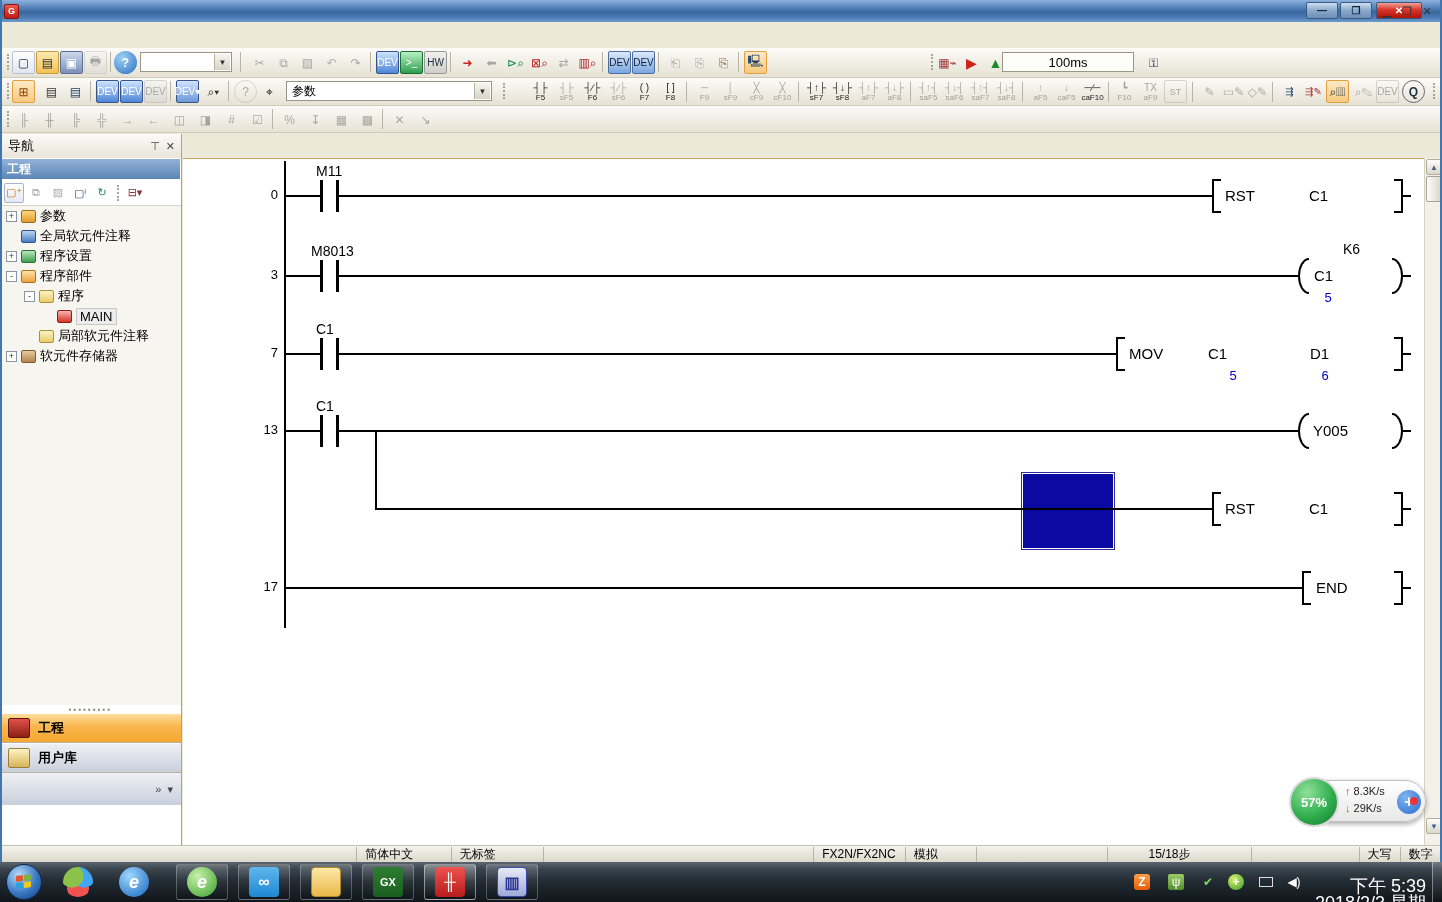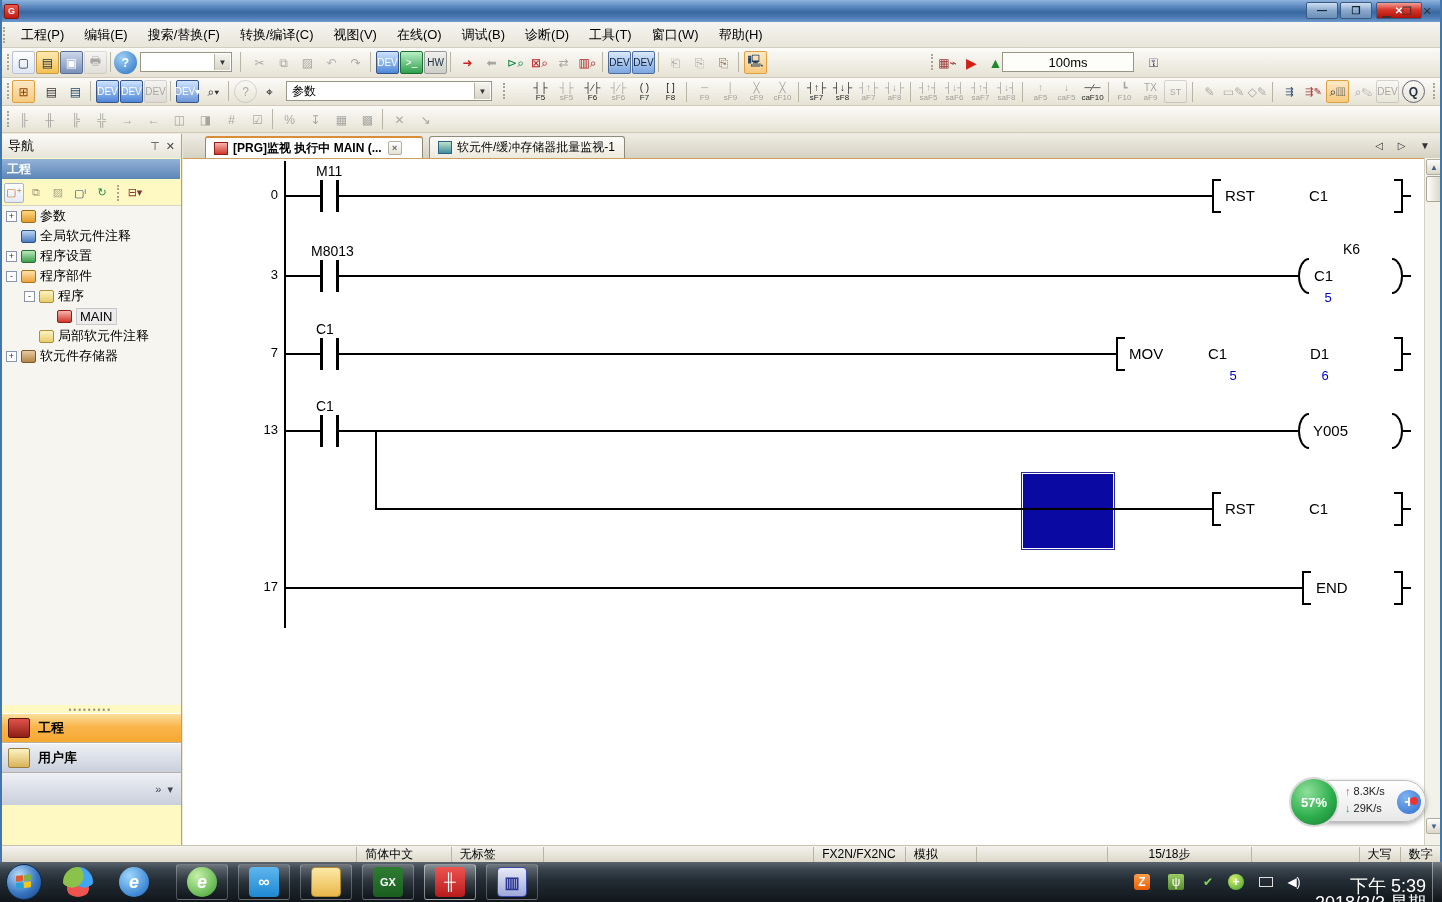--- a/index.html
+++ b/index.html
@@ -36,21 +36,21 @@
      display:flex;align-items:center;padding-left:5px;}
   .combo .dd{position:absolute;right:1px;top:1px;bottom:1px;width:16px;background:linear-gradient(#f5f4ef,#d8d4c6);
      border-left:1px solid #b5b1a2;display:flex;align-items:center;justify-content:center;font-size:8px;color:#333;}
   .ldb{position:absolute;top:2px;width:25px;height:24px;display:flex;flex-direction:column;align-items:center;justify-content:center;
      font-size:8px;color:#222;line-height:1;}
   .ldb .sym{font-size:10px;margin-bottom:1px;}
   .vsep{position:absolute;top:4px;width:1px;height:20px;background:#b9b5a5;}
   .scanbox{position:absolute;top:4px;left:1002px;width:132px;height:20px;border:1px solid #9a9686;background:#fdfdf9;
      display:flex;align-items:center;justify-content:center;font-size:13px;}
   
-  #nav{position:absolute;left:0;top:134px;width:182px;height:711px;background:#fef9c3;border-right:1px solid #a8a493;}
+  #nav{position:absolute;left:0;top:134px;width:182px;height:711px;background:#ffffff;border-right:1px solid #a8a493;}
   #nav-header{height:24px;display:flex;align-items:center;font-size:13px;padding-left:8px;background:linear-gradient(#fbfaf7,#e8e5da);}
   #nav-caption{height:20px;margin:1px 1px;background:linear-gradient(#93b2d8,#5c86b6);color:#fff;font-size:12px;font-weight:bold;
      display:flex;align-items:center;padding-left:6px;}
   #nav-tools{height:26px;display:flex;align-items:center;padding-left:4px;border-bottom:1px solid #d8d4c6;}
   .nti{width:20px;height:20px;margin-right:2px;border-radius:2px;display:flex;align-items:center;justify-content:center;font-size:11px;}
   #nav-tree{position:absolute;left:0;top:72px;width:181px;bottom:140px;background:#f6f5ef;font-size:13px;overflow:hidden;}
   .trow{height:20px;display:flex;align-items:center;white-space:nowrap;}
   .expb{width:11px;height:11px;border:1px solid #8a96a8;background:#fff;font-size:9px;line-height:9px;text-align:center;color:#333;
      margin-right:4px;flex:none;}
   .expb.none{visibility:hidden;}
@@ -135,34 +135,20 @@
 
 <div id="screen">
 
   <div id="titlebar">
     <div class="appicon">G</div>
   </div>
   <div id="btn-min" class="wbtn">—</div>
   <div id="btn-restore" class="wbtn">❐</div>
   <div id="btn-close" class="wbtn">✕</div>
 
-  <div id="menubar">
-    <div class="grip"></div>
-    <span class="menu-item">工程(P)</span>
-    <span class="menu-item">编辑(E)</span>
-    <span class="menu-item">搜索/替换(F)</span>
-    <span class="menu-item">转换/编译(C)</span>
-    <span class="menu-item">视图(V)</span>
-    <span class="menu-item">在线(O)</span>
-    <span class="menu-item">调试(B)</span>
-    <span class="menu-item">诊断(D)</span>
-    <span class="menu-item">工具(T)</span>
-    <span class="menu-item">窗口(W)</span>
-    <span class="menu-item">帮助(H)</span>
-  </div>
   <div class="mdi" style="right:46px;">▁</div>
   <div class="mdi" style="right:26px;">❐</div>
   <div class="mdi" style="right:6px;">✕</div>
 
   <div id="tb1" class="toolbar">
     <div class="grip abs" style="left:4px;top:6px;"></div>
     <div class="tbi" style="left:12px;background:linear-gradient(#fff,#dfe6f2);border:1px solid #b9c2d4;">▢</div>
     <div class="tbi" style="left:36px;background:linear-gradient(#ffe9b0,#f3c153);border:1px solid #c79b3e;">▤</div>
     <div class="tbi" style="left:60px;background:linear-gradient(#cdd8ea,#7b90b8);border:1px solid #5a6f96;color:#fff;">▣</div>
     <div class="tbi dis" style="left:84px;background:linear-gradient(#f2f2f0,#d6d6d2);border:1px solid #aaa;">🖶</div>
@@ -433,34 +419,20 @@
         <div class="nbicon" style="background:linear-gradient(#fdf3c2,#d8b35a);border:1px solid #9a7d3a;"></div>
         <span>用户库</span>
       </div>
       <div id="nav-chevron">
         <span>»</span>
         <span style="margin-left:6px;">▾</span>
       </div>
     </div>
   </div>
 
-  <div id="tabbar">
-    <div id="tab-active" class="tab">
-      <div class="tabicon" style="background:linear-gradient(#f6b4ae,#d2372a);border:1px solid #8d1f16;"></div>
-      <span>[PRG]监视 执行中 MAIN (...</span>
-      <div class="tabclose">
-          <span>×</span>
-        </div>
-    </div>
-    <div id="tab-2" class="tab">
-      <div class="tabicon" style="background:linear-gradient(#bfe3c8,#3f8e9e);border:1px solid #2e6186;"></div>
-      <span>软元件/缓冲存储器批量监视-1</span>
-    </div>
-    <div id="tab-arrows"><span>◁ ▷  ▼</span></div>
-  </div>
 
   <div id="canvas">
 
     <div class="vwire" style="left:101px;top:2px;height:467px;"></div>
 
     <div class="step" style="left:57px;top:28px;">0</div>
     <div class="devlbl" style="left:133px;top:4px;">M11</div>
     <div class="wire" style="left:103px;top:36px;width:34px;"></div>
     <div class="cbar" style="left:137px;top:21px;"></div>
     <div class="cbar" style="left:153px;top:21px;"></div>

